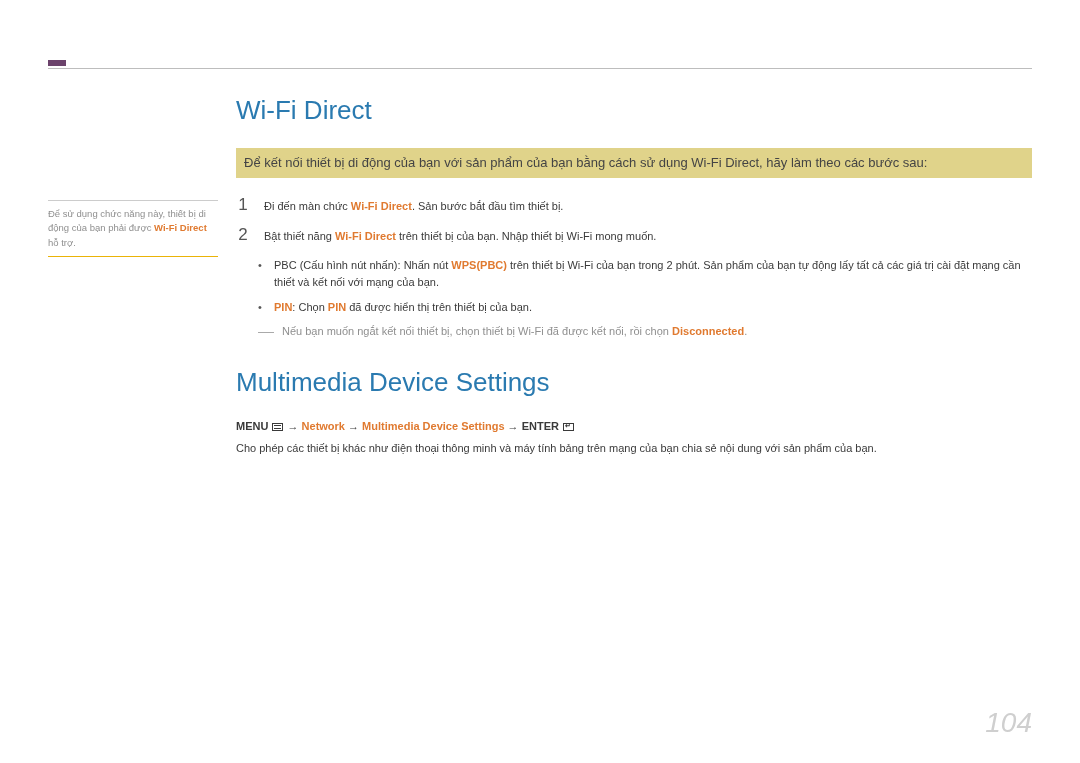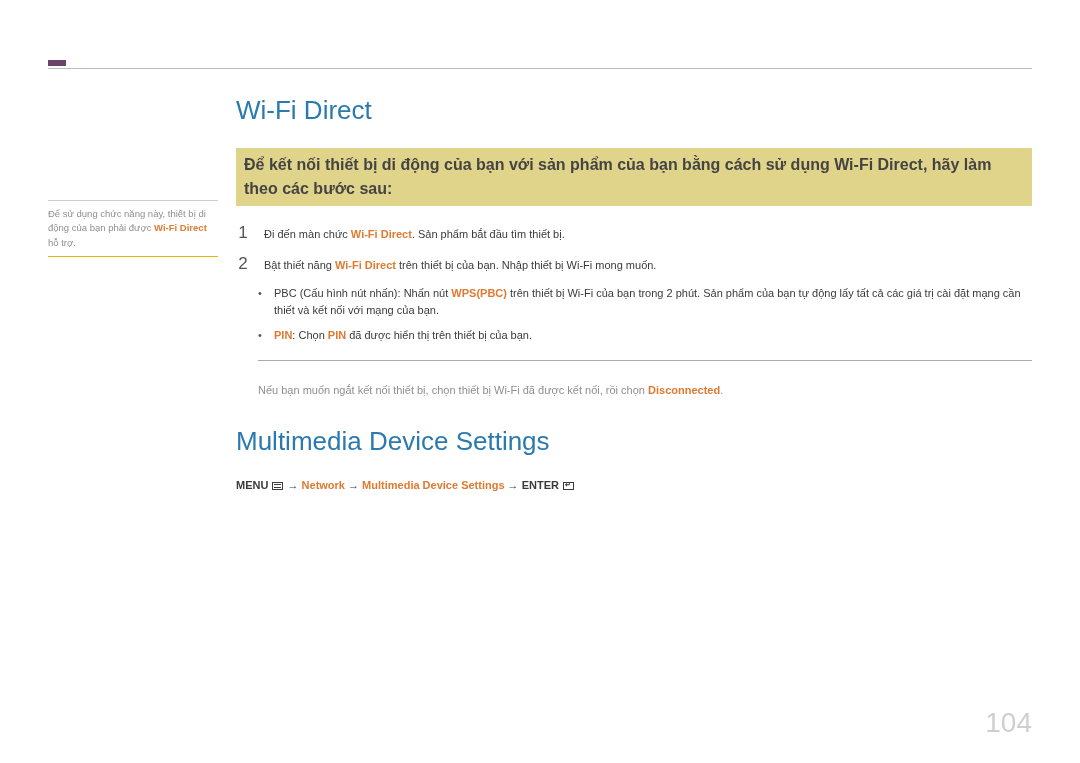--- a/index.html
+++ b/index.html
@@ -91,25 +91,24 @@
     top: -2px;
   }
   .intro-text {
     font-size: 11px;
     line-height: 1.55;
     margin-bottom: 16px;
   }
   .callout {
     background: #e0d38a;
     padding: 5px 8px;
-    font-size: 16px;
+    font-size: 13px;
     color: #444;
     line-height: 1.5;
     margin-bottom: 18px;
-    font-weight: bold;
   }
   .steps { margin-bottom: 10px; }
   .step {
     display: flex;
     gap: 14px;
     margin-bottom: 12px;
     font-size: 11px;
     line-height: 1.5;
   }
   .step-num {
@@ -138,35 +137,35 @@
     color: #555;
     line-height: 1.6;
   }
   .note-row {
     display: flex;
     gap: 8px;
     font-size: 11px;
     color: #8f8f8f;
     margin-top: 8px;
     padding-left: 22px;
-    flex-direction: column;
   }
   .note-dash {
     flex: 0 0 16px;
     border-top: 1px solid #aaa;
     margin-top: 7px;
   }
   .section2 { margin-top: 30px; }
   .page-number {
     position: absolute;
     right: 48px;
     bottom: 24px;
     font-size: 28px;
     color: #cfcfcf;
     font-weight: 300;
+    font-style: italic;
   }
 </style>
 </head>
 <body>
 
 <div class="top-accent"></div>
 <div class="top-rule"></div>
 
 <div class="page">
 
@@ -182,21 +181,21 @@
       <h2 class="heading">Wi-Fi Direct</h2>
 
 
 
       <div class="callout">Để kết nối thiết bị di động của bạn với sản phẩm của bạn bằng cách sử dụng Wi-Fi Direct, hãy làm theo các bước sau:</div>
 
       <div class="steps">
         <div class="step">
           <div class="step-num">1</div>
           <div class="step-body">
-            <span>Đi đến màn chức </span><span class="orange">Wi-Fi Direct</span><span>. Sản phẩm bắt đầu tìm thiết bị.</span>
+            <span>Đi đến màn chức </span><span class="orange">Wi-Fi Direct</span><span>. Sản bước bắt đầu tìm thiết bị.</span>
           </div>
         </div>
 
         <div class="step">
           <div class="step-num">2</div>
           <div class="step-body">
             <span>Bật thiết năng </span><span class="orange">Wi-Fi Direct</span><span> trên thiết bị của bạn. Nhập thiết bị Wi-Fi mong muốn.</span>
           </div>
         </div>
       </div>
@@ -227,18 +226,19 @@
     <section class="section2">
       <h2 class="heading">Multimedia Device Settings</h2>
 
       <div class="breadcrumb">
         <span>MENU</span>
         <span class="icon-box menu"></span>
         <span> → </span><span class="orange">Network</span><span> → </span><span class="orange">Multimedia Device Settings</span><span> → </span><span>ENTER</span>
         <span class="icon-box enter"></span>
       </div>
 
+      <p class="intro-text">Cho phép các thiết bị khác như điện thoại thông minh và máy tính bảng trên mạng của bạn chia sẻ nội dung với sản phẩm của bạn.</p>
     </section>
 
   </main>
 </div>
 
 <div class="page-number">104</div>
 
 </body></html>

